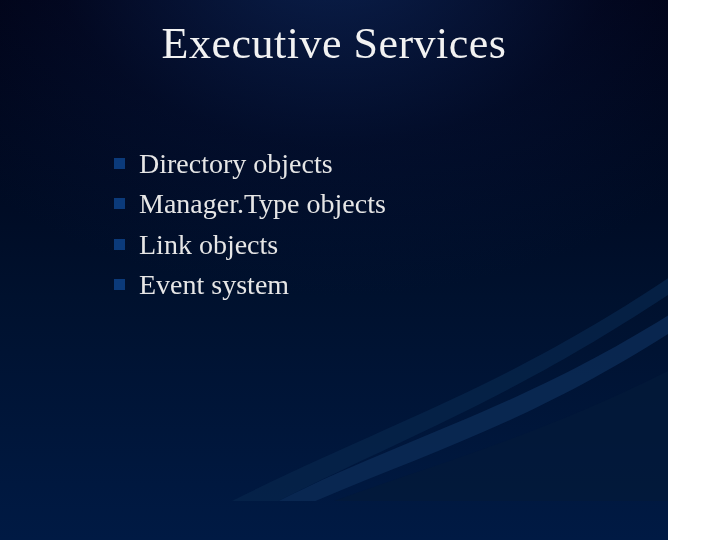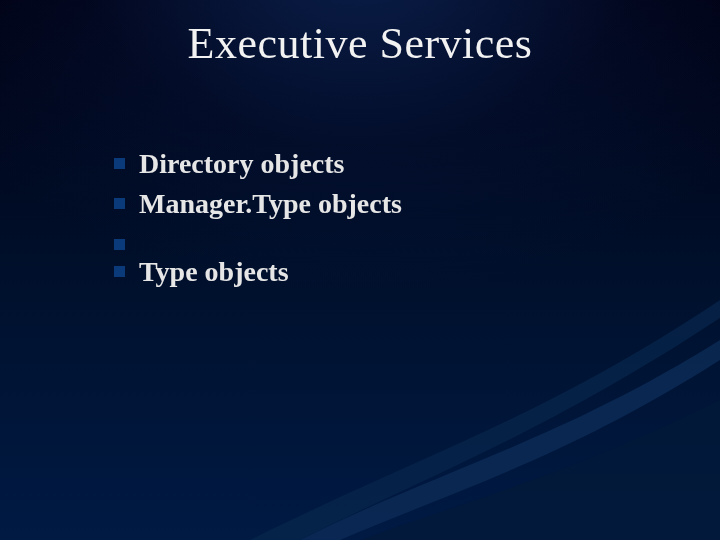--- a/index.html
+++ b/index.html
@@ -5,21 +5,21 @@
   html, body {
     margin: 0;
     padding: 0;
     width: 720px;
     height: 540px;
     overflow: hidden;
     font-family: "Times New Roman", Times, serif;
   }
   .slide {
     position: relative;
-    width: 720px;
+    width: 668px;
     height: 540px;
     background:
       radial-gradient(ellipse 700px 500px at 50% -10%,
         rgba(20,60,130,0.55) 0%,
         rgba(10,30,80,0.25) 40%,
         rgba(0,0,0,0) 70%),
       linear-gradient(to bottom, #000010 0%, #00112e 55%, #001a44 100%);
     color: #d9d9d9;
     box-sizing: border-box;
   }
@@ -64,21 +64,20 @@
     color: #e6e6e6;
   }
   .sub {
     margin-left: 60px;
     margin-top: 6px;
   }
   .l2 {
     display: flex;
     align-items: flex-start;
     margin-bottom: 4px;
-    font-weight: bold;
   }
   .l2 .bullet {
     flex: 0 0 auto;
     width: 11px;
     height: 11px;
     background: #0b3a7a;
     margin-top: 12px;
     margin-right: 14px;
   }
   .l2 .text {
@@ -107,21 +106,22 @@
       <div class="l2">
         <div class="bullet"></div>
         <div class="text">Directory objects</div>
       </div>
       <div class="l2">
         <div class="bullet"></div>
         <div class="text">Manager.Type objects</div>
       </div>
       <div class="l2">
         <div class="bullet"></div>
+        <div class="text">Link objects</div>
       </div>
       <div class="l2">
         <div class="bullet"></div>
-        <div class="text">Type objects</div>
+        <div class="text">Event system</div>
       </div>
     </div>
 
   </div>
 </div>
 
 </body></html>

